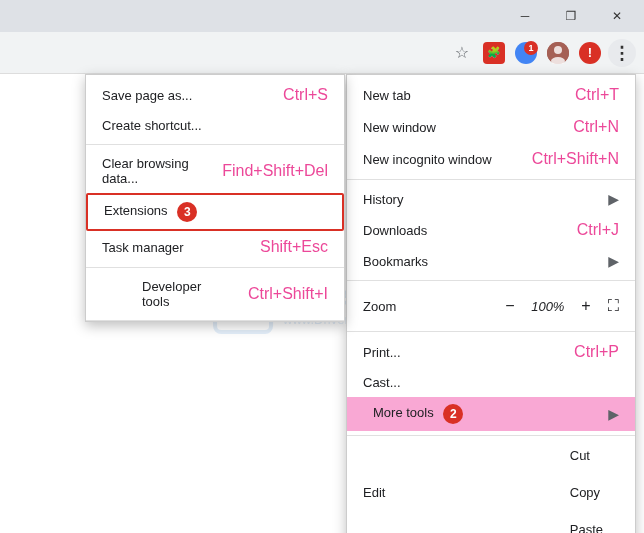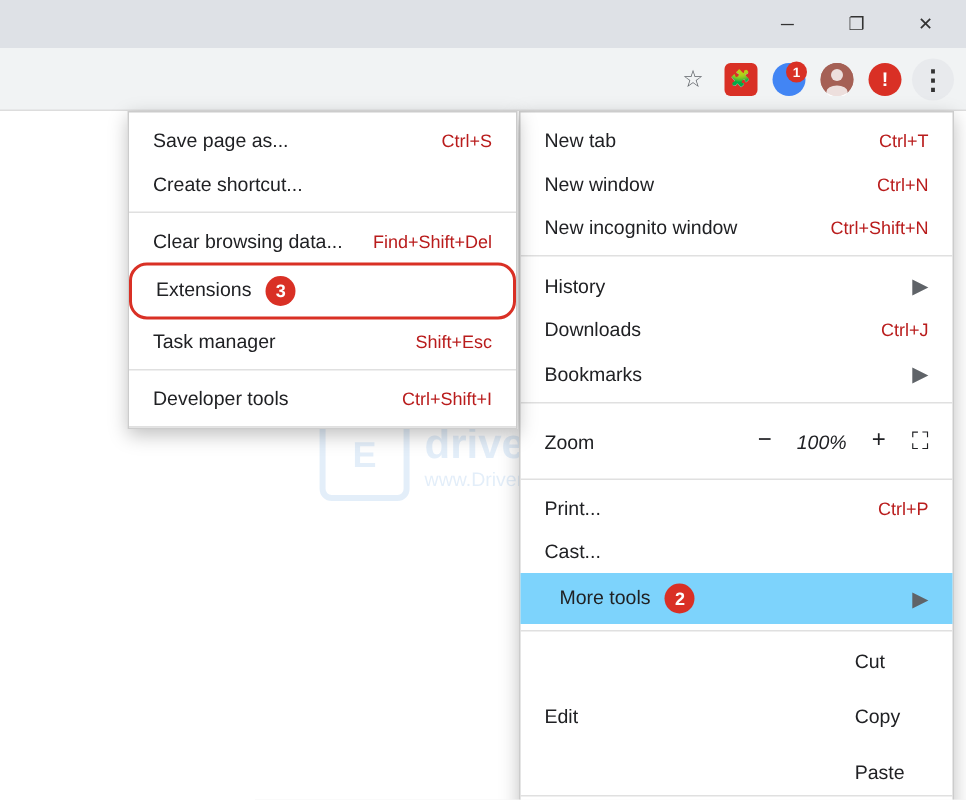--- a/index.html
+++ b/index.html
@@ -197,37 +197,37 @@
       border: 1px solid #ccc;
       box-shadow: 0 4px 12px rgba(0,0,0,0.25);
       z-index: 100;
     }
 
     .menu-section {
       padding: 4px 0;
       border-bottom: 1px solid #e0e0e0;
     }
 
-    .menu-section:last-child { border-bottom: none; }
+    .menu-section:last-child { border-bottom: none; padding-left: 40px; }
 
     .menu-item {
       display: flex;
       align-items: center;
       justify-content: flex-end;
       padding: 7px 16px;
       cursor: pointer;
       font-size: 13px;
       color: #202124;
     }
 
     .menu-item-label { flex: 1; }
 
     .menu-item-shortcut {
-      color: #b91c1c;
-      font-size: 12px;
+      color: #ec4899;
+      font-size: 16px;
       margin-left: 16px;
     }
 
     .menu-item-arrow {
       color: #5f6368;
       font-size: 14px;
       margin-left: 8px;
     }
 
     .zoom-control {
@@ -305,21 +305,21 @@
 
     .submenu .menu-section { border-bottom: 1px solid #e0e0e0; }
 
     
     .more-tools-row {
       background: #e8f0fe;
     }
 
     .extensions-row {
       border: 2px solid #d93025;
-      border-radius: 12px;
+      border-radius: 2px;
     }
 
     
     .step-badge {
       display: inline-flex;
       align-items: center;
       justify-content: center;
       background: #d93025;
       color: white;
       border-radius: 50%;
@@ -425,21 +425,21 @@
   </div>
 
   <div class="menu-section">
     <div class="menu-item">
       <span class="menu-item-label">Print...</span>
       <span class="menu-item-shortcut">Ctrl+P</span>
     </div>
     <div class="menu-item">
       <span class="menu-item-label">Cast...</span>
     </div>
-    <div class="menu-item more-tools-row" style="background:#7dd3fc;padding-left:26px;">
+    <div class="menu-item more-tools-row" style="background:#f9a8d4;padding-left:26px;">
       <span class="menu-item-label">
         <span>More tools</span>
         <span class="step-badge">2</span>
       </span>
       <span class="menu-item-arrow">▶</span>
     </div>
   </div>
 
   <div class="menu-section">
     <div class="edit-row">

